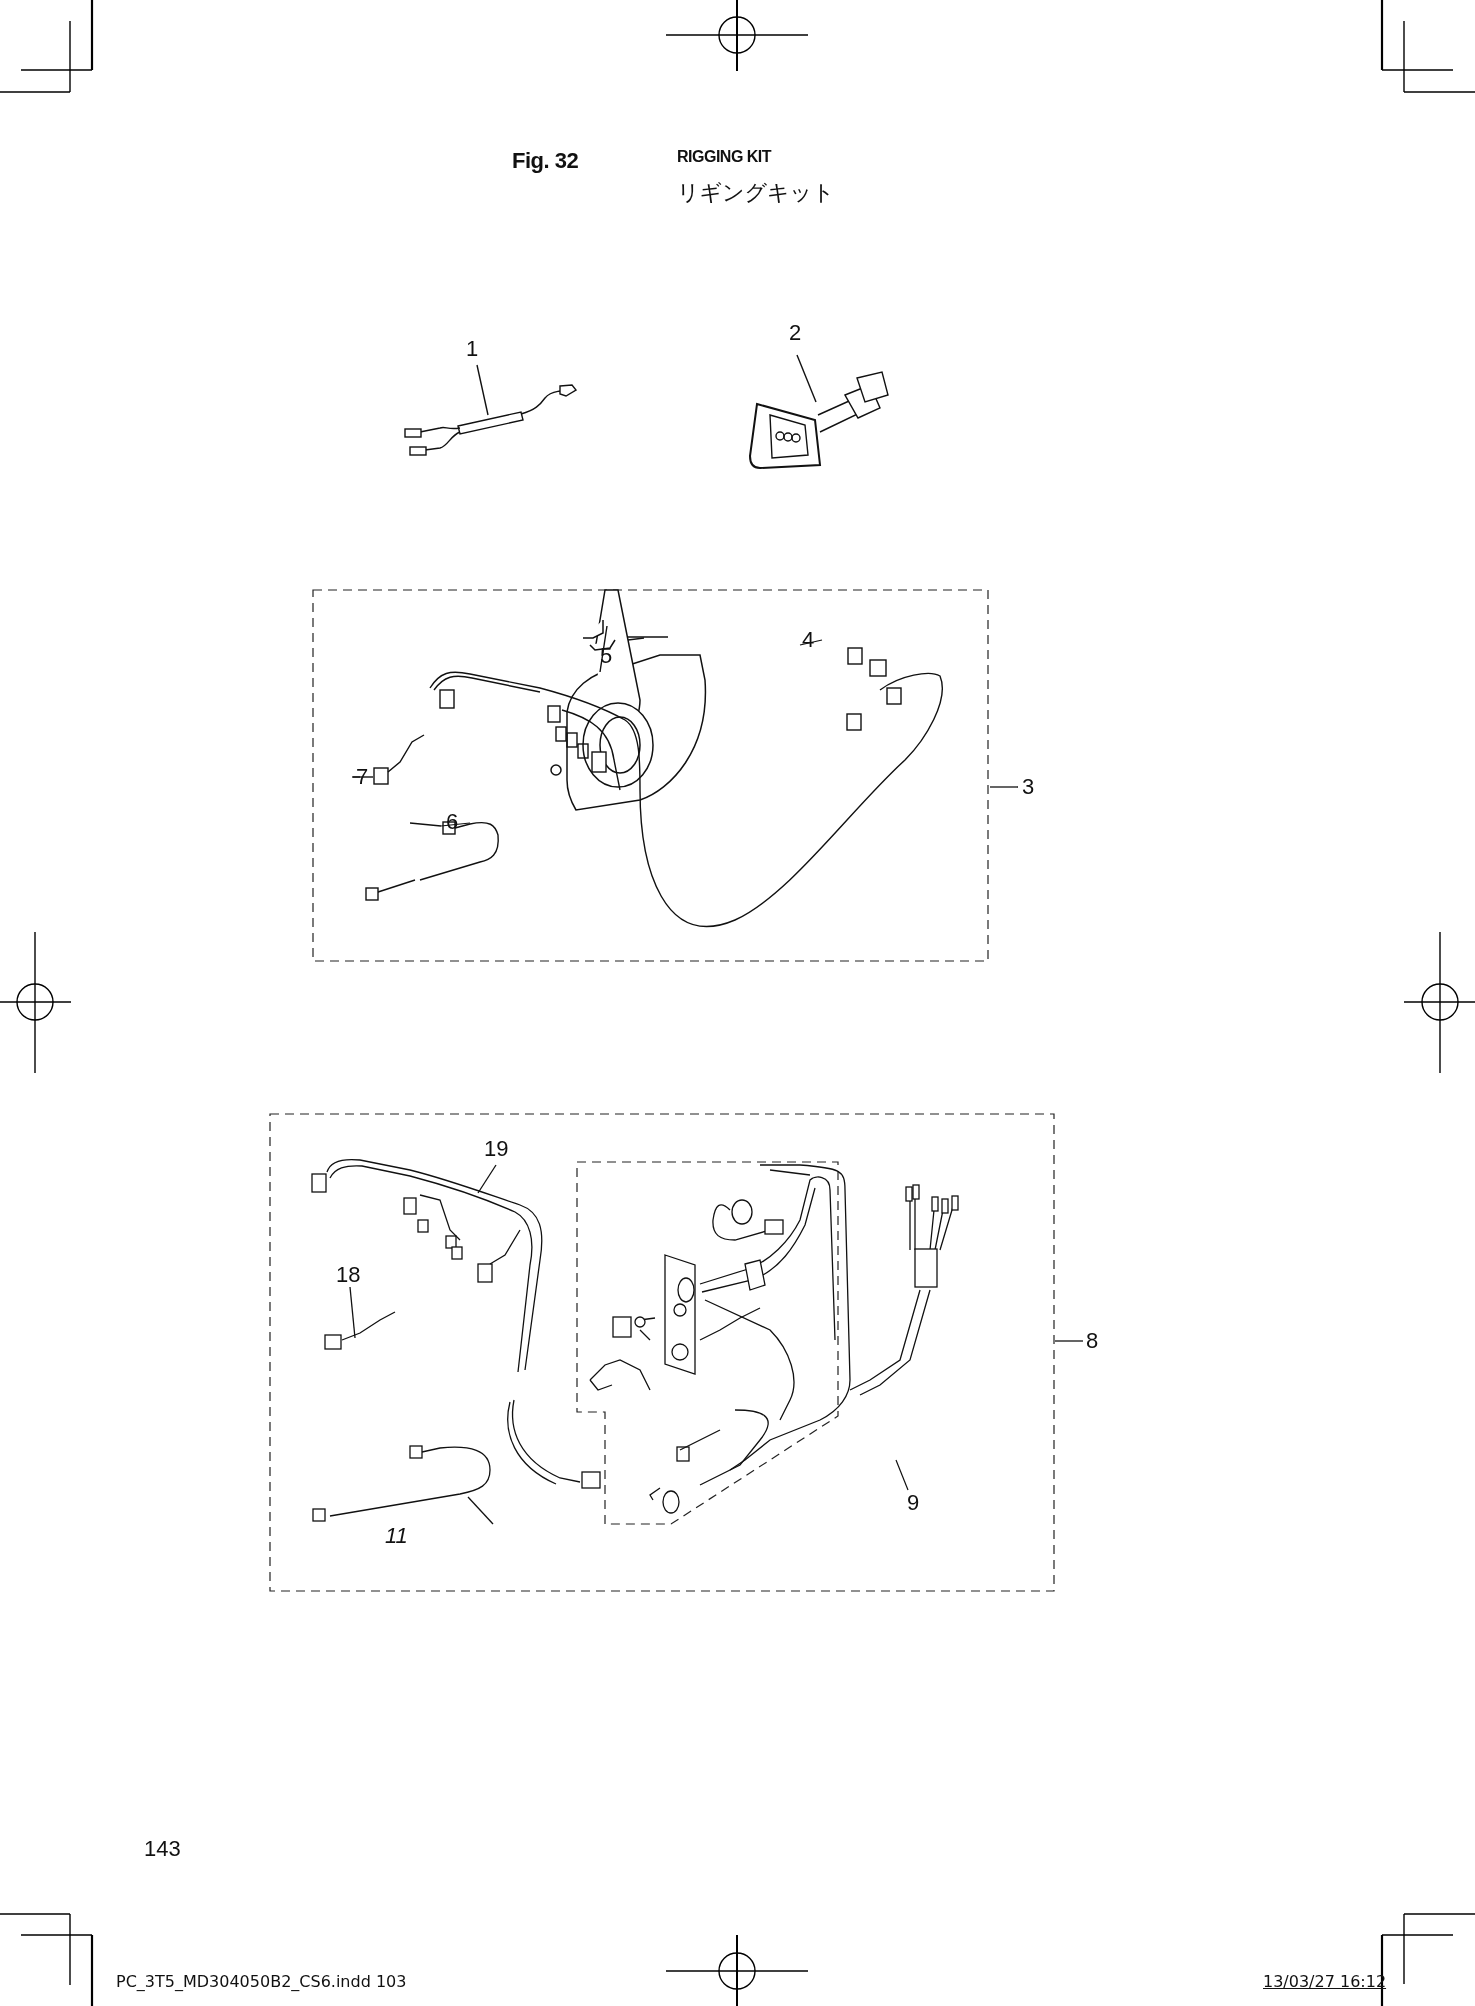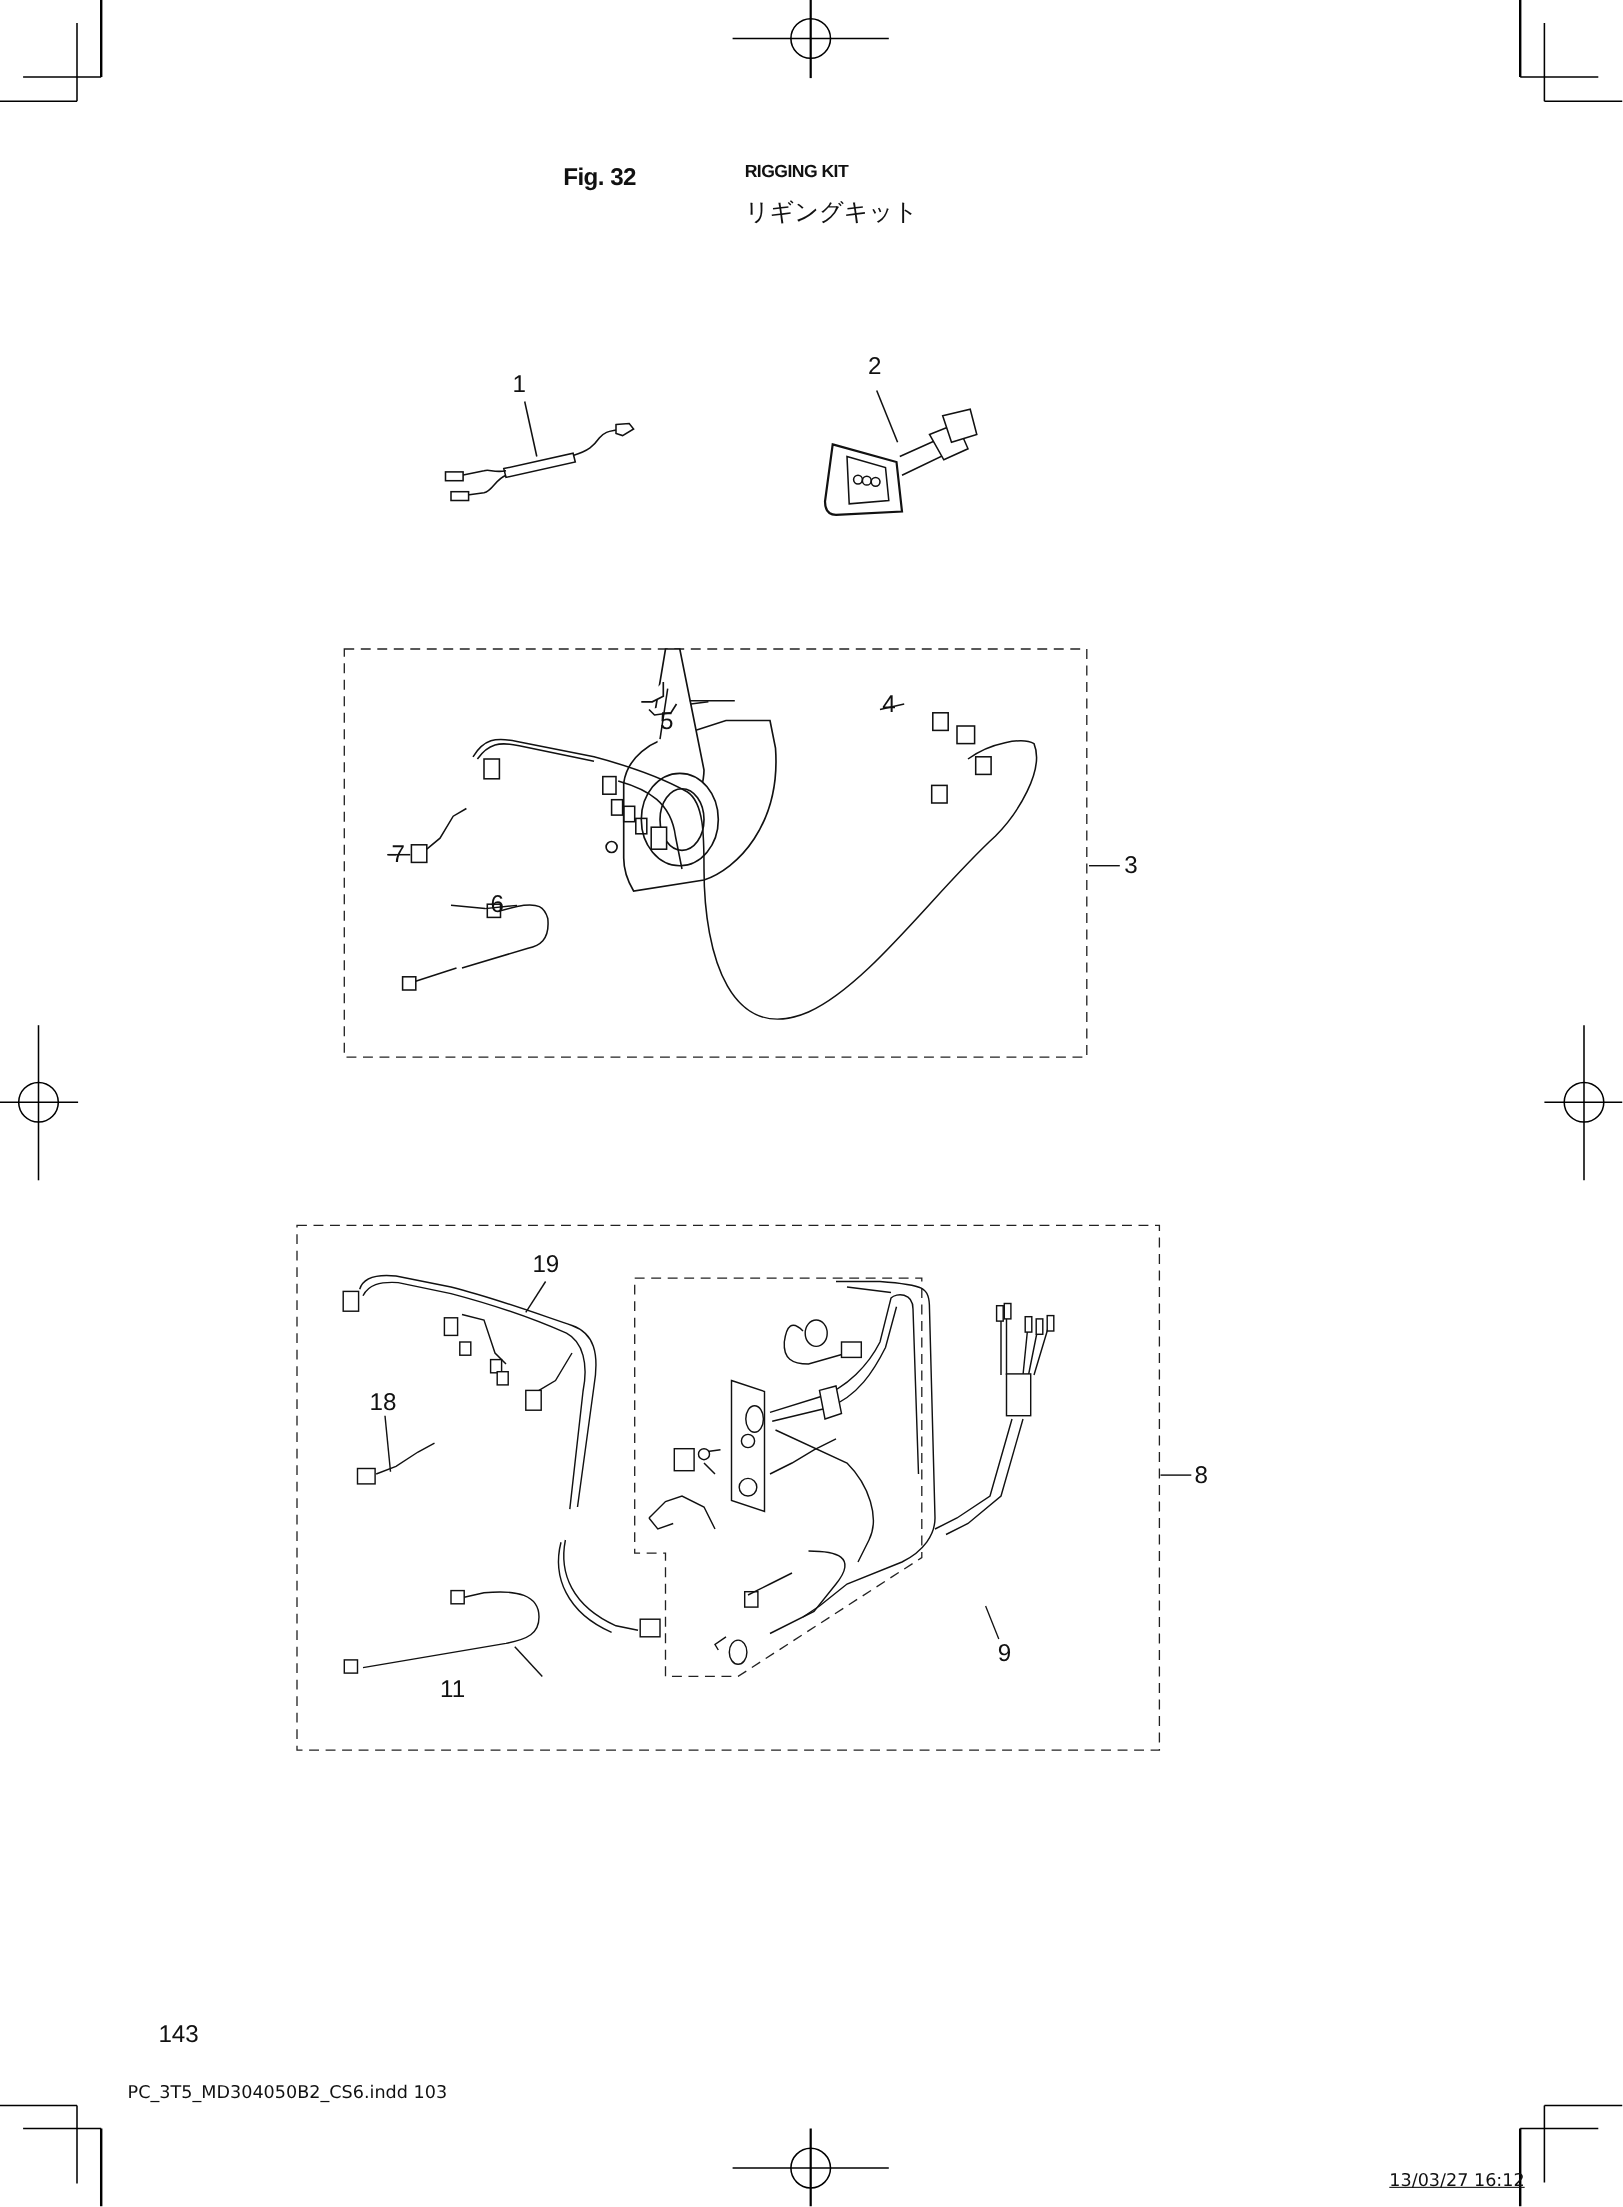--- a/index.html
+++ b/index.html
@@ -3,21 +3,21 @@
 <meta charset="utf-8">
 <style>
   html, body { margin:0; padding:0; background:#ffffff; }
   body { width:1475px; height:2006px; position:relative; overflow:hidden;
          font-family:"Liberation Sans", sans-serif; color:#111; }
   .abs { position:absolute; }
   #fig-label { left:512px; top:148px; font-size:22px; font-weight:bold; letter-spacing:-0.5px; }
   #fig-title { left:677px; top:148px; font-size:16px; font-weight:bold; letter-spacing:-0.5px; }
   #fig-title-jp { left:677px; top:178px; font-size:22px; font-family:Liberation Mono, monospace; }
   #page-number { left:144px; top:1836px; font-size:22px; }
-  #footer-file { left:116px; top:1892px; font-size:16px; font-family:"DejaVu Sans", sans-serif; }
+  #footer-file { left:116px; top:1972px; font-size:16px; font-family:"DejaVu Sans", sans-serif; }
   #footer-date { left:1263px; top:1972px; font-size:16px; font-family:"DejaVu Sans", sans-serif;text-decoration:underline; }
   .callout { position:absolute; font-size:22px; line-height:22px; }
   svg { position:absolute; left:0; top:0; }
 </style>
 </head>
 <body>
 
 <svg width="1475" height="2006" viewBox="0 0 1475 2006">
 
   <g stroke="#000" fill="none">
@@ -223,21 +223,21 @@
 <div class="callout" style="left:466px;top:338px;">1</div>
 <div class="callout" style="left:789px;top:322px;">2</div>
 <div class="callout" style="left:1022px;top:776px;">3</div>
 <div class="callout" style="left:802px;top:629px;">4</div>
 <div class="callout" style="left:600px;top:645px;">5</div>
 <div class="callout" style="left:446px;top:811px;">6</div>
 <div class="callout" style="left:356px;top:766px;">7</div>
 <div class="callout" style="left:1086px;top:1330px;">8</div>
 <div class="callout" style="left:907px;top:1492px;">9</div>
 <div class="callout" style="left:484px;top:1138px;">19</div>
-<div class="callout" style="left:400px;y:0;top:1525px;">11</div>
+<div class="callout" style="left:385px;y:0;top:1525px;font-style:italic;">11</div>
 <div class="callout" style="left:336px;top:1264px;">18</div>
 <svg width="1475" height="2006" style="pointer-events:none;">
   <line x1="360" y1="777" x2="352" y2="777" stroke="#111" stroke-width="1.3"></line>
   <line x1="470" y1="823" x2="441" y2="826" stroke="#111" stroke-width="1.2"></line>
   <line x1="822" y1="640" x2="800" y2="645" stroke="#111" stroke-width="1.2"></line>
 </svg>
 
 <div id="page-number" class="abs">143</div>
 <div id="footer-file" class="abs">PC_3T5_MD304050B2_CS6.indd   103</div>
 <div id="footer-date" class="abs">13/03/27   16:12</div>

